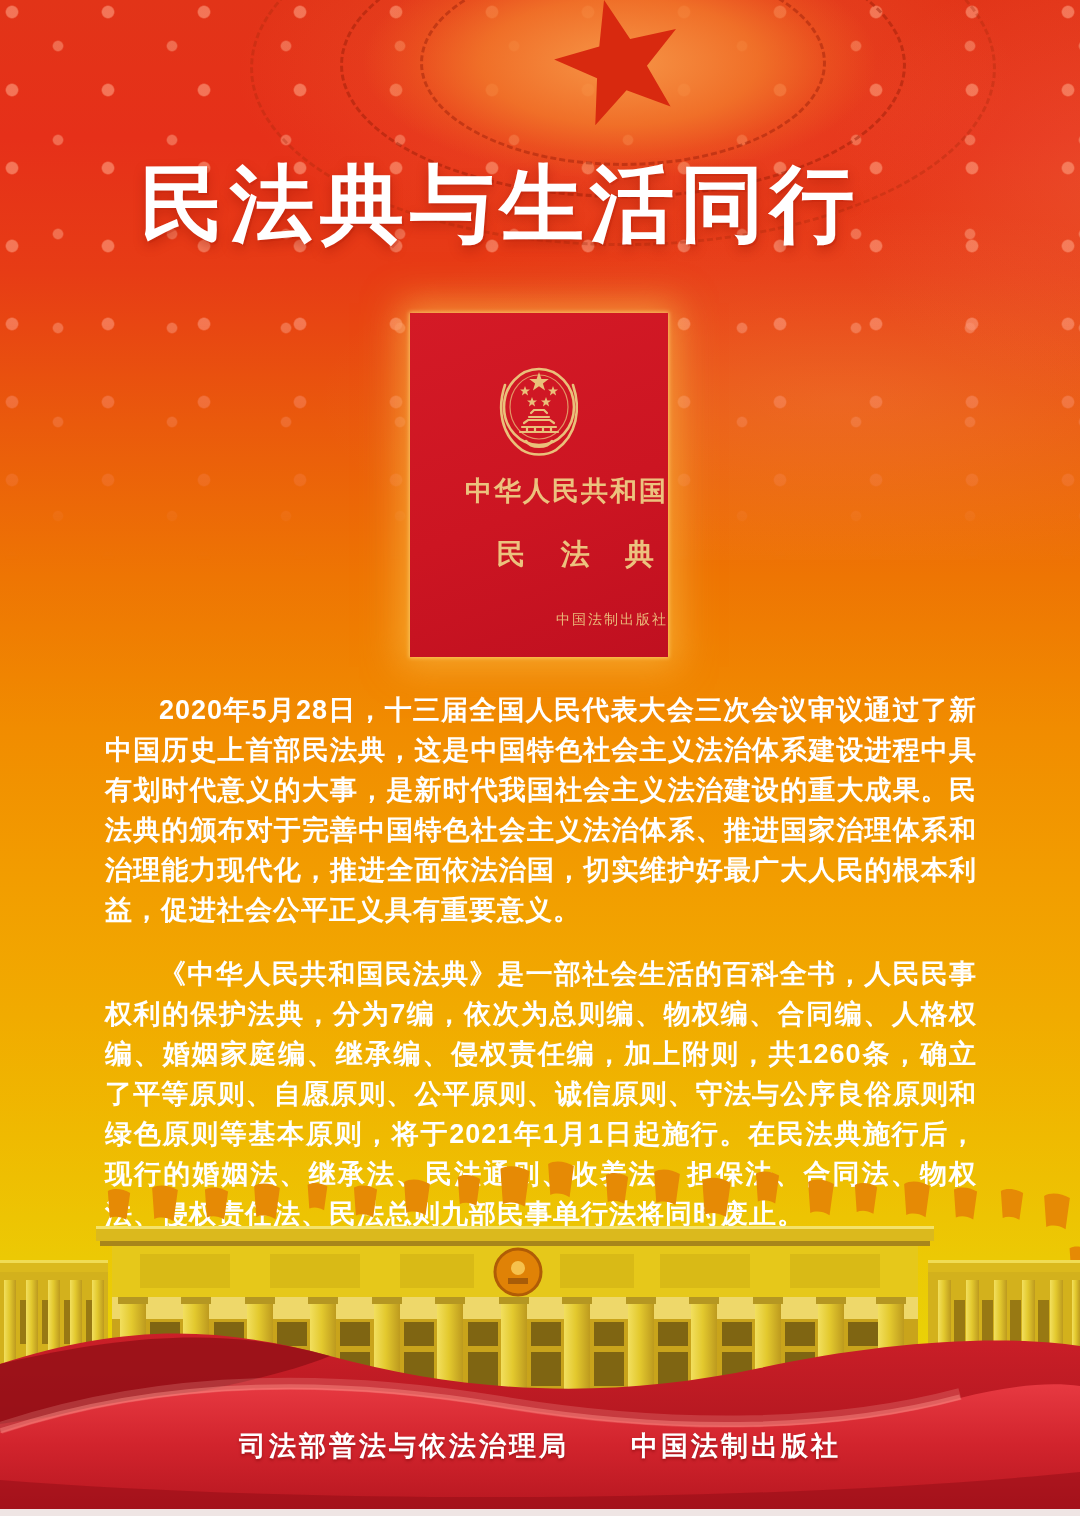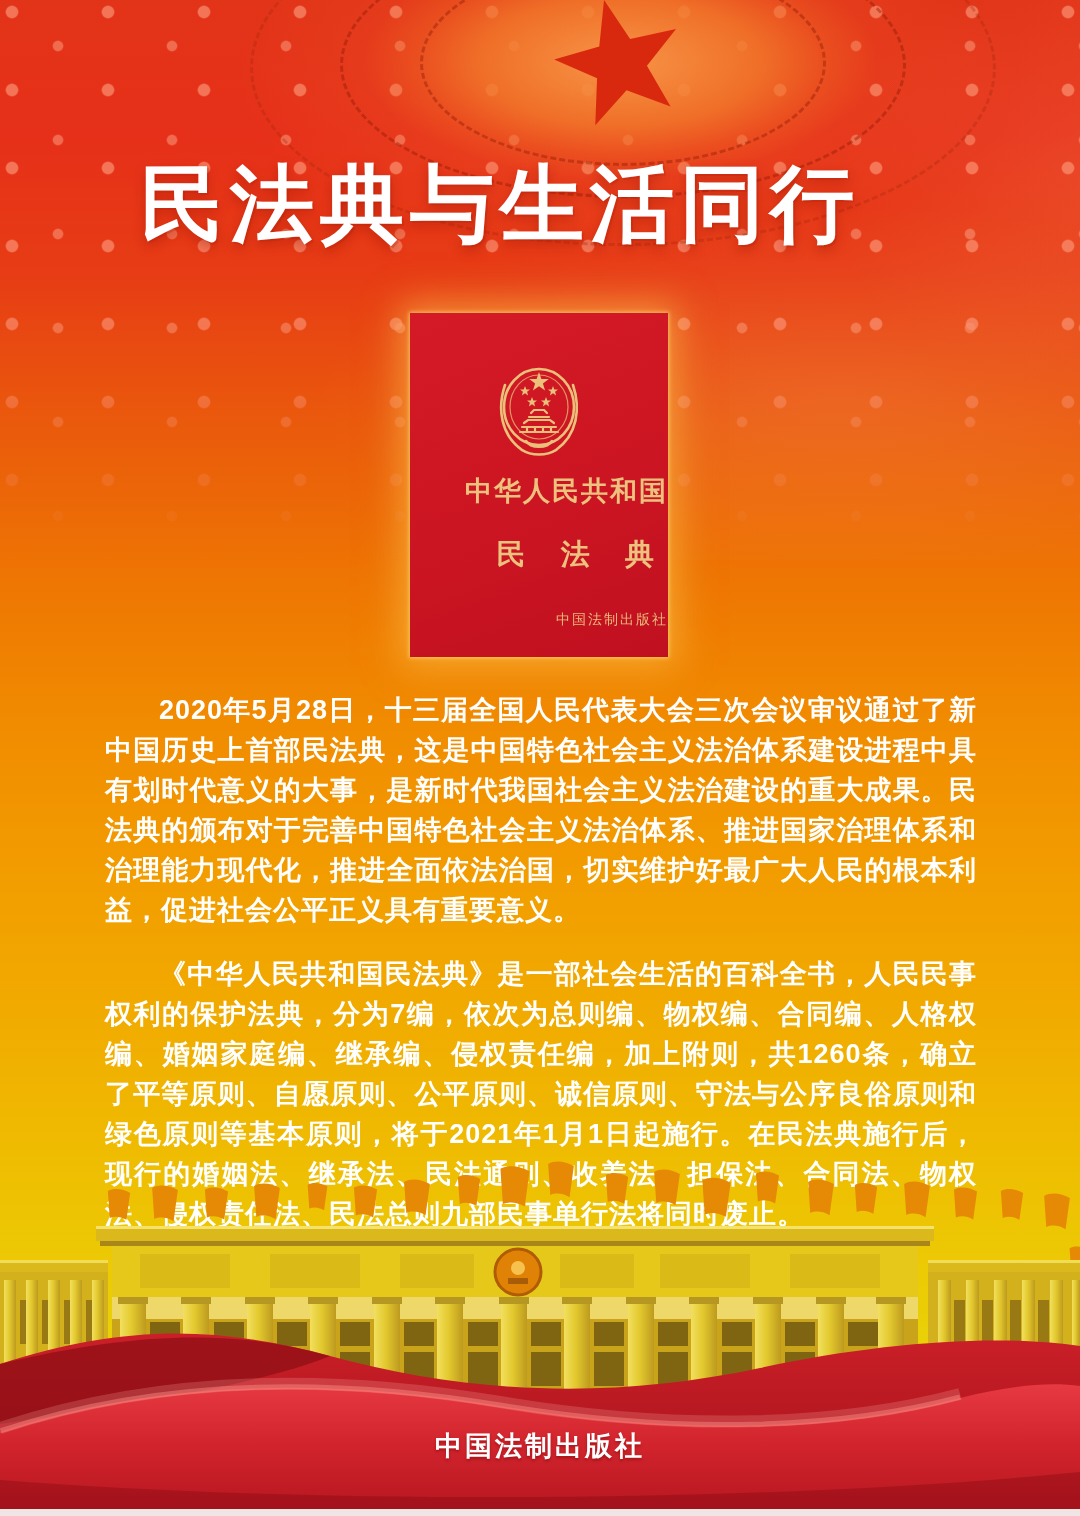--- a/index.html
+++ b/index.html
@@ -315,17 +315,18 @@
     </defs>
     <path d="M0,74 C120,36 210,34 330,66 C470,104 610,110 760,78 C880,52 1000,44 1080,56 L1080,226 L0,226 Z" fill="url(#rg1)"></path>
     <path d="M0,74 C140,40 240,40 330,66 C260,94 140,114 0,134 Z" fill="#8f0f16" opacity=".75"></path>
     <path d="M0,142 C150,92 320,86 500,116 C680,146 840,140 960,108 C1010,95 1050,92 1080,96 L1080,226 L0,226 Z" fill="url(#rg2)"></path>
     <path d="M0,138 C150,88 320,82 500,112 C680,142 840,136 960,104" fill="none" stroke="#ffb3a8" stroke-width="12" opacity=".22"></path>
     <path d="M0,141 C150,91 320,85 500,115 C680,145 840,139 960,107" fill="none" stroke="#ff8d85" stroke-width="5" opacity=".45"></path>
     <path d="M0,226 L0,190 C300,214 760,214 1080,182 L1080,226 Z" fill="#8c0c13" opacity=".45"></path>
   </svg>
 
   <div class="footer">
+    <span>司法部普法与依法治理局</span>
     <span>中国法制出版社</span>
   </div>
 
   <div class="bottom-strip"></div>
 </div>
 
 </body></html>

